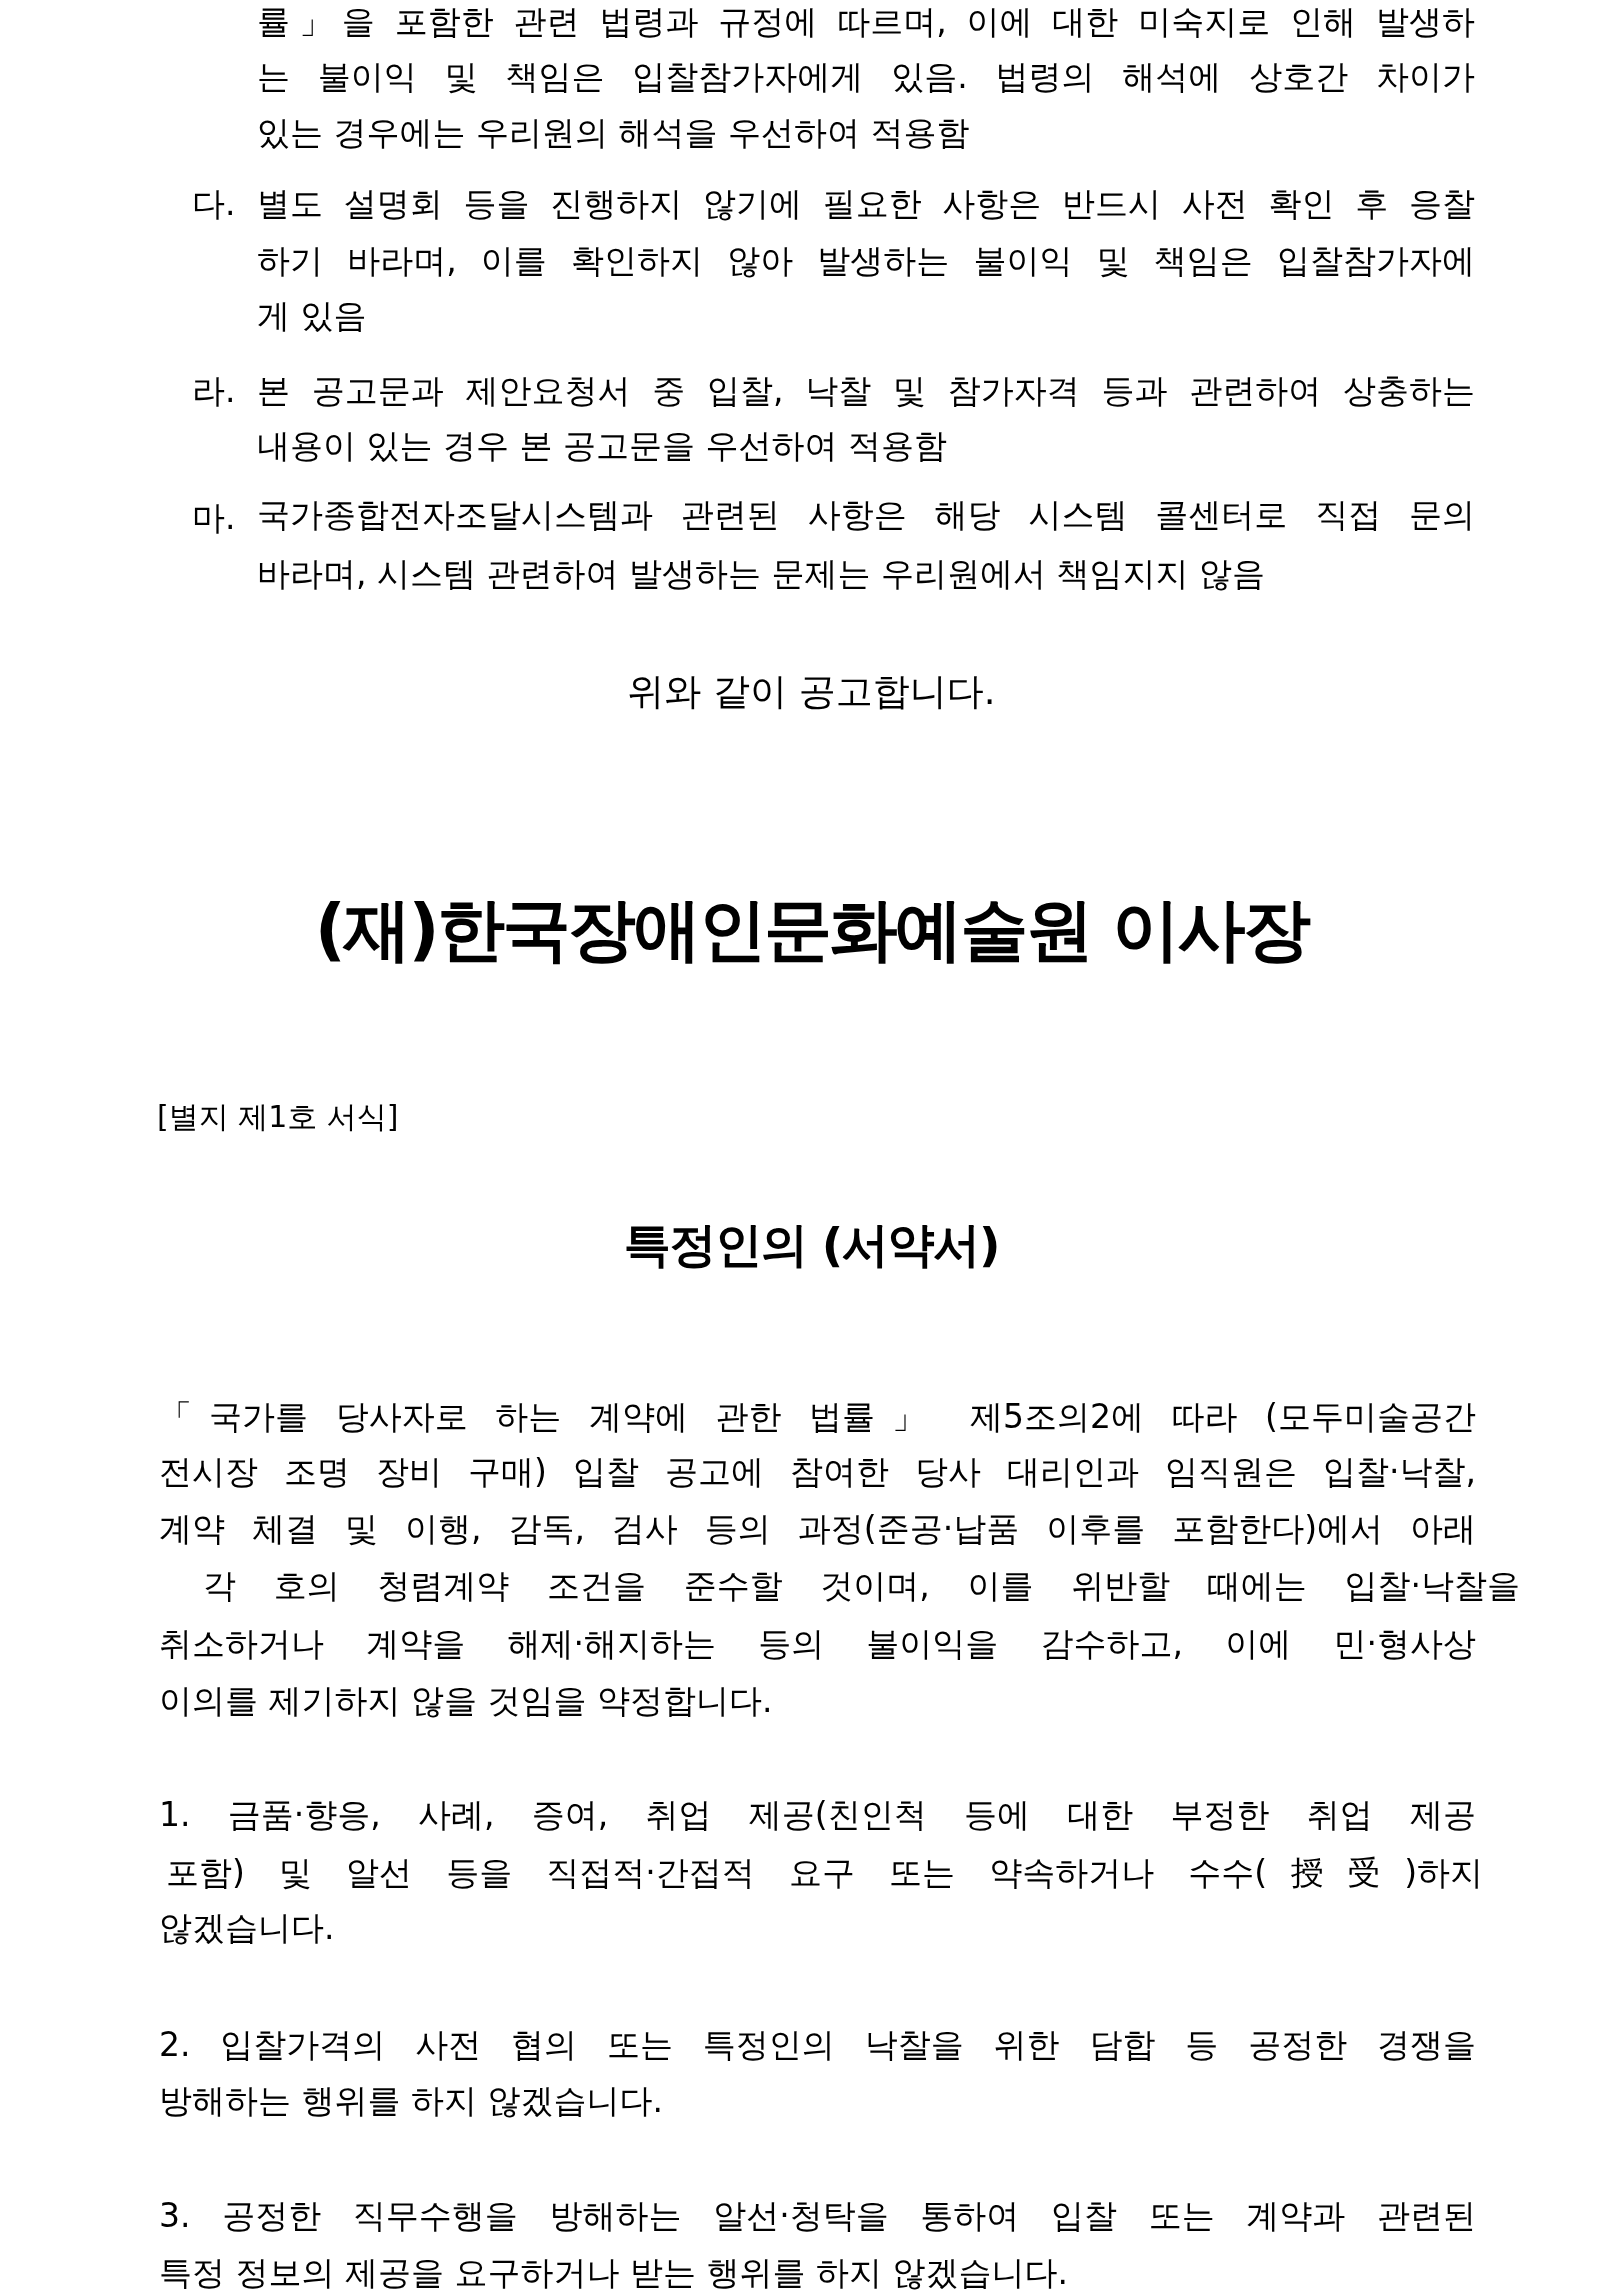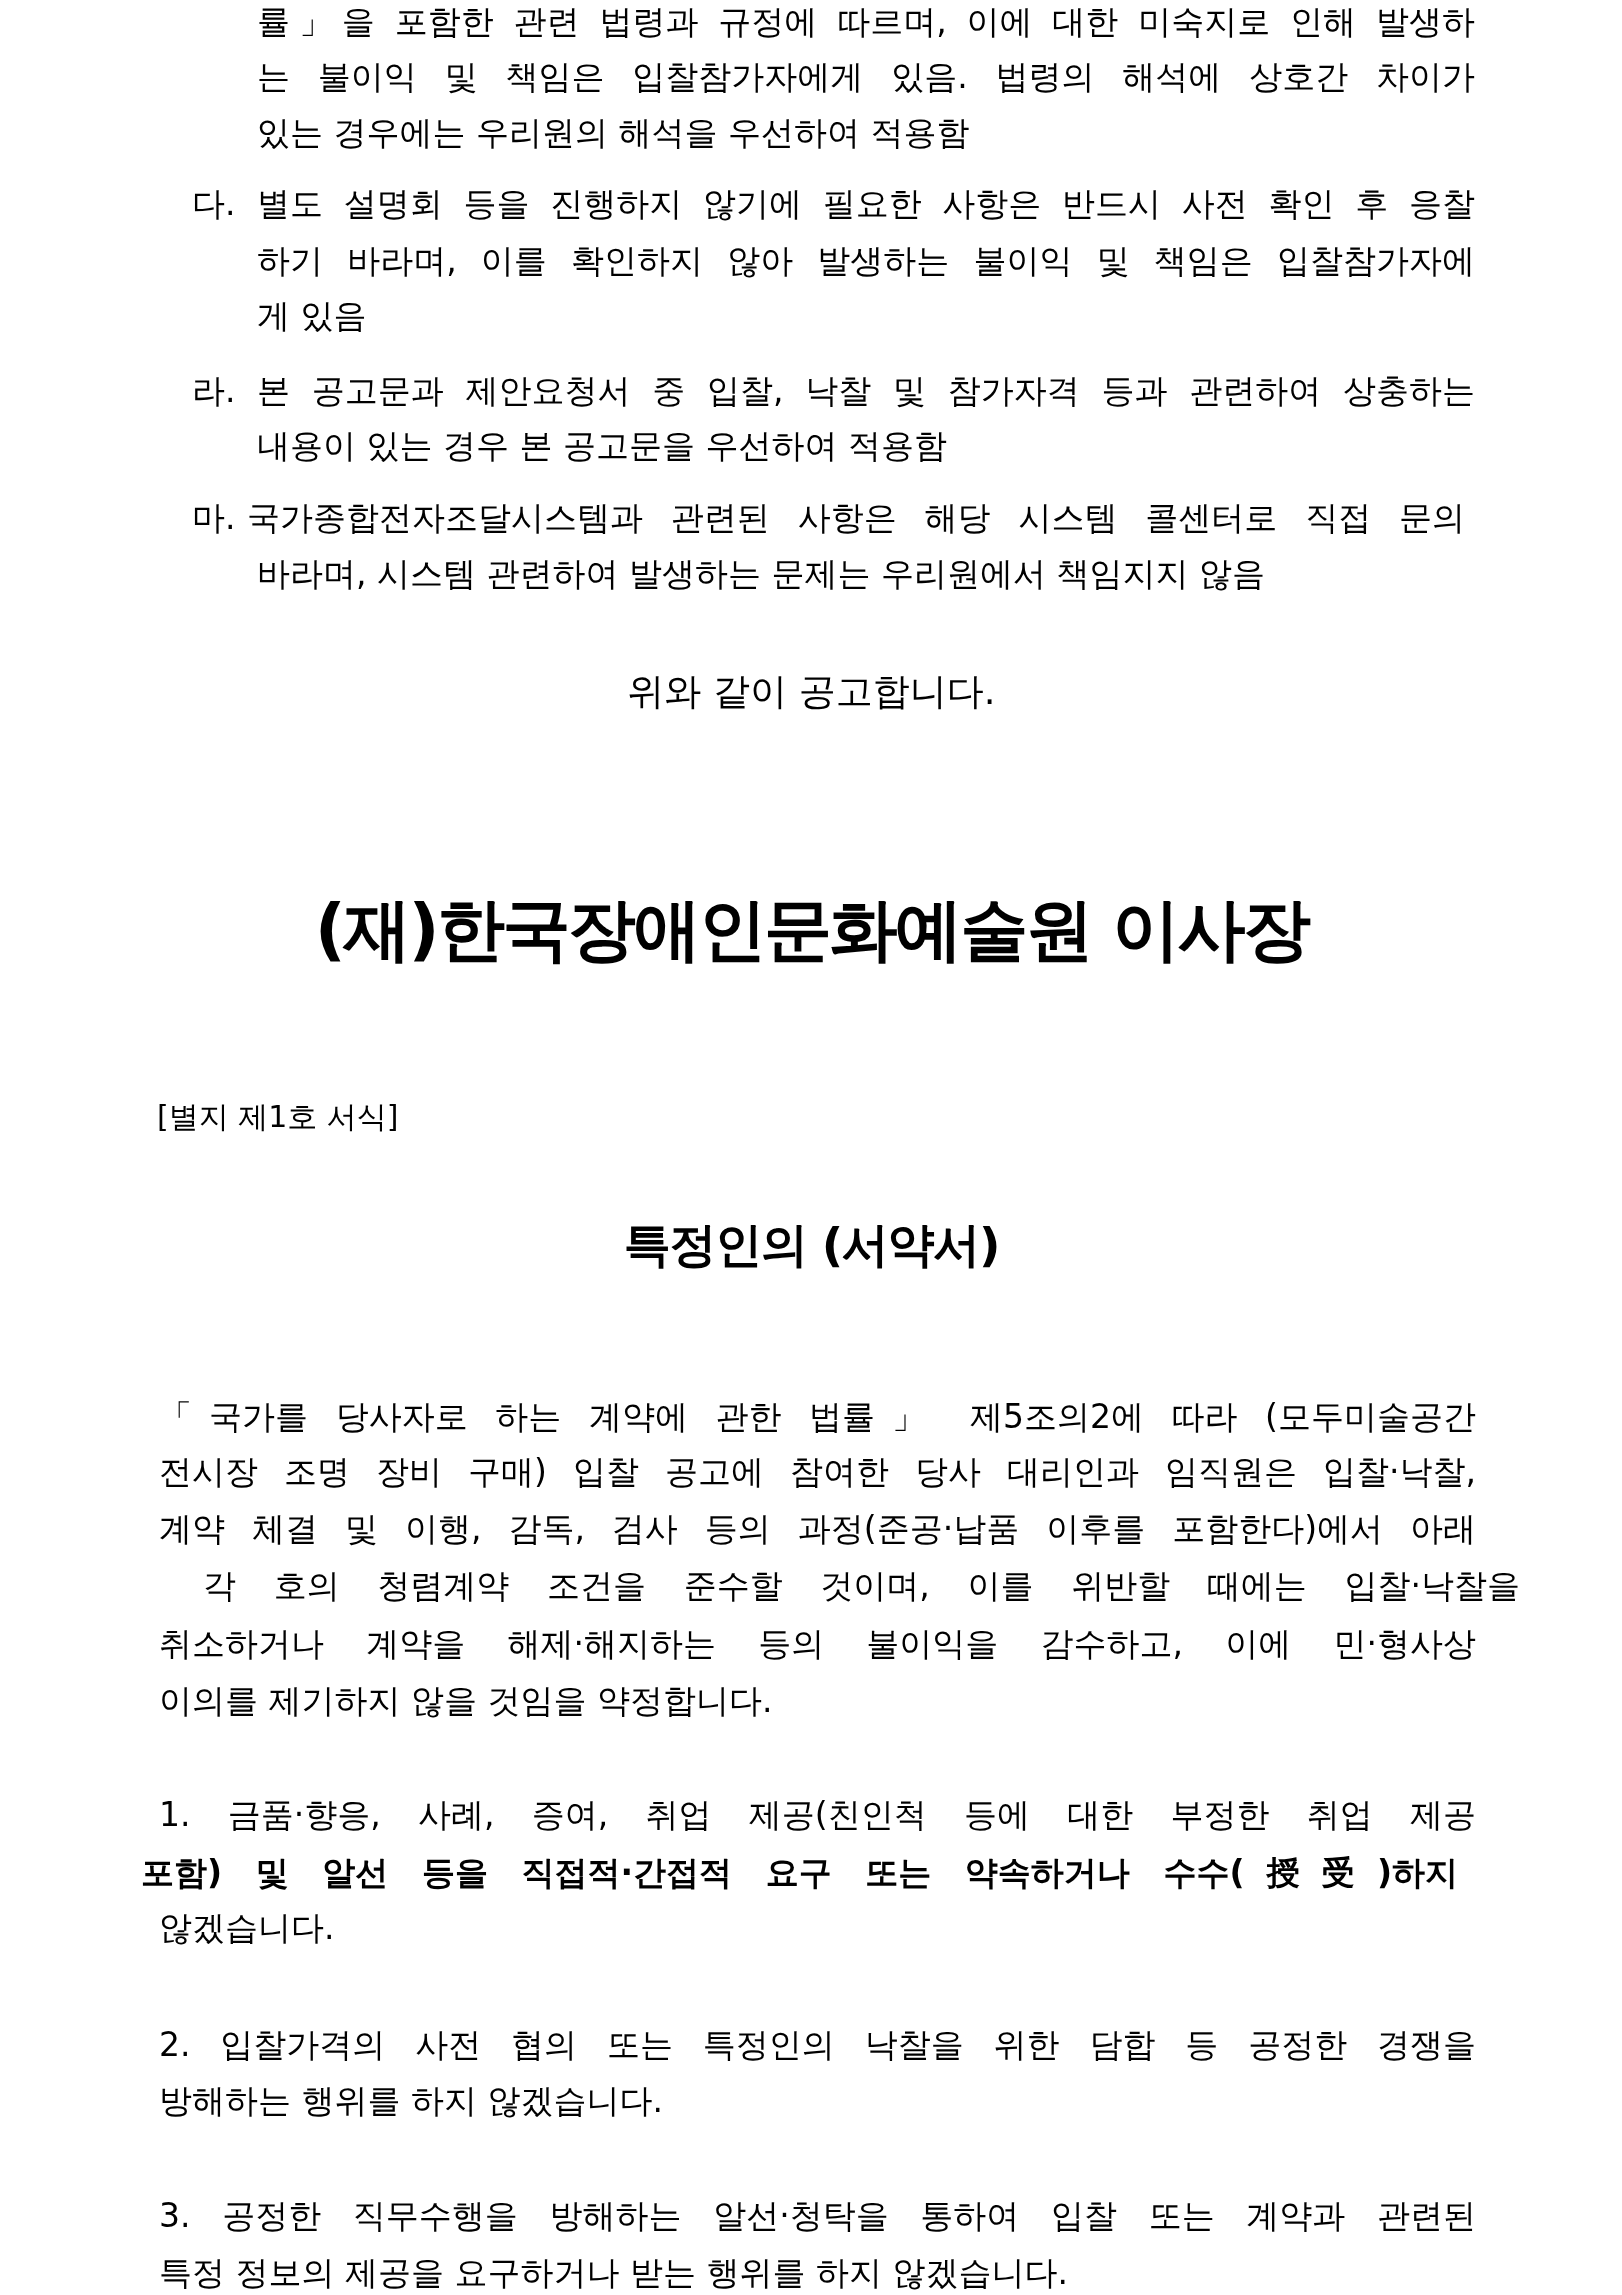--- a/index.html
+++ b/index.html
@@ -31,21 +31,21 @@
 </div>
 
 <div>
   <div class="lbl" style="left:192px; top:391px;">라.</div>
   <div class="ln just" style="left:257px; width:1218px; top:391px;">본 공고문과 제안요청서 중 입찰, 낙찰 및 참가자격 등과 관련하여 상충하는</div>
   <div class="ln" style="left:257px; top:446px;">내용이 있는 경우 본 공고문을 우선하여 적용함</div>
 </div>
 
 <div>
   <div class="lbl" style="left:192px; top:518px;">마.</div>
-  <div class="ln just" style="left:247px; width:1218px; top:518px;">국가종합전자조달시스템과 관련된 사항은 해당 시스템 콜센터로 직접 문의</div>
+  <div class="ln just" style="left:257px; width:1218px; top:518px;font-family:Liberation Mono, monospace;">국가종합전자조달시스템과 관련된 사항은 해당 시스템 콜센터로 직접 문의</div>
   <div class="ln" style="left:257px; top:574px;">바라며, 시스템 관련하여 발생하는 문제는 우리원에서 책임지지 않음</div>
 </div>
 
 <div class="closing" style="top:692px;">위와 같이 공고합니다.</div>
 
 <div class="sig" style="top:930px;">(재)한국장애인문화예술원  이사장</div>
 
 <div class="annex" style="top:1117px;">[별지 제1호 서식]</div>
 
 <div class="doctitle" style="top:1244px;">특정인의 (서약서)</div>
@@ -54,21 +54,21 @@
   <div class="ln just" style="left:159px; width:1317px; top:1417px;">「국가를 당사자로 하는 계약에 관한 법률」 제5조의2에 따라 (모두미술공간</div>
   <div class="ln just" style="left:159px; width:1317px; top:1472px;">전시장 조명 장비 구매) 입찰 공고에 참여한 당사 대리인과 임직원은 입찰·낙찰,</div>
   <div class="ln just" style="left:159px; width:1317px; top:1529px;">계약 체결 및 이행, 감독, 검사 등의 과정(준공·납품 이후를 포함한다)에서 아래</div>
   <div class="ln just" style="left:159px; width:1317px; top:1586px;margin-left:44px;">각 호의 청렴계약 조건을 준수할 것이며, 이를 위반할 때에는 입찰·낙찰을</div>
   <div class="ln just" style="left:159px; width:1317px; top:1644px;">취소하거나 계약을 해제·해지하는 등의 불이익을 감수하고, 이에 민·형사상</div>
   <div class="ln" style="left:159px; top:1701px;">이의를 제기하지 않을 것임을 약정합니다.</div>
 </div>
 
 <div>
   <div class="ln just" style="left:159px; width:1317px; top:1815px;"> 1. 금품·향응, 사례, 증여, 취업 제공(친인척 등에 대한 부정한 취업 제공</div>
-  <div class="ln just" style="left:141px; width:1317px; top:1873px;font-weight:bold;">포함) 및 알선 등을 직접적·간접적 요구 또는 약속하거나 수수(授受)하지</div>
+  <div class="ln just" style="left:166px; width:1317px; top:1873px;">포함) 및 알선 등을 직접적·간접적 요구 또는 약속하거나 수수(授受)하지</div>
   <div class="ln" style="left:159px; top:1928px;">않겠습니다.</div>
 </div>
 
 <div>
   <div class="ln just" style="left:159px; width:1317px; top:2045px;"> 2. 입찰가격의 사전 협의 또는 특정인의 낙찰을 위한 담합 등 공정한 경쟁을</div>
   <div class="ln" style="left:159px; top:2101px;">방해하는 행위를 하지 않겠습니다.</div>
 </div>
 
 <div>
   <div class="ln just" style="left:159px; width:1317px; top:2216px;"> 3. 공정한 직무수행을 방해하는 알선·청탁을 통하여 입찰 또는 계약과 관련된</div>

